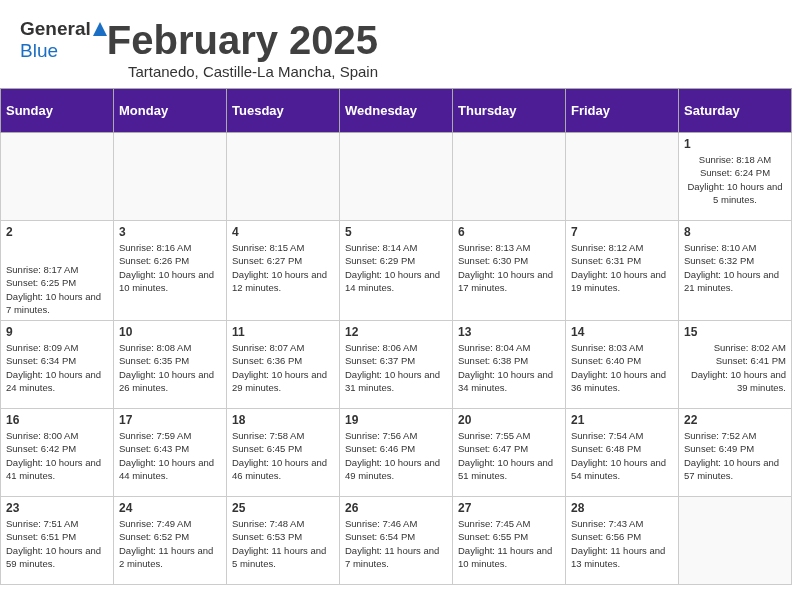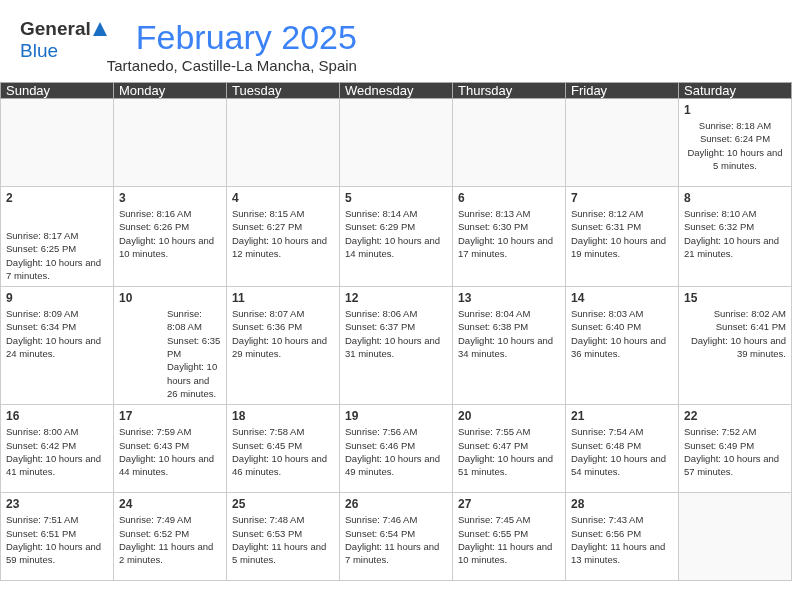--- a/index.html
+++ b/index.html
@@ -16,40 +16,40 @@
     }
     .logo {
       display: flex;
       flex-direction: column;
       align-items: flex-start;
     }
     .title-block {
       text-align: right;
     }
     .month-year {
-      font-size: 34px;
-      font-weight: normal;
-      color: #3b82f6;
+      font-size: 40px;
+      font-weight: bold;
+      color: #404040;
     }
     .location {
       font-size: 15px;
       color: #333;
     }
     .calendar {
       width: 100%;
       border-collapse: collapse;
       margin: 0;
       padding: 0 4px;
     }
     .calendar th {
-      background: #404040;
+      background: #4c1d95;
       color: #fff;
       font-size: 13px;
-      font-weight: normal;
-      padding: 0 5px;
+      font-weight: bold;
+      padding: 14px 5px;
       text-align: left;
       border: 1px solid #aaa;
     }
     .calendar td {
       width: 14.28%;
       vertical-align: top;
       border: 1px solid #ccc;
       padding: 4px 5px;
       font-size: 10px;
       color: #333;
@@ -165,21 +165,21 @@
       </tr>
       <tr>
         <td>
           <span class="day-num">9</span>
           <div class="cell-text" style="white-space: pre-line;">Sunrise: 8:09 AM
 Sunset: 6:34 PM
 Daylight: 10 hours and 24 minutes.</div>
         </td>
         <td>
           <span class="day-num">10</span>
-          <div class="cell-text" style="white-space: pre-line; margin-left: 48px;">Sunrise: 8:08 AM
+          <div class="cell-text" style="white-space: pre-line;">Sunrise: 8:08 AM
 Sunset: 6:35 PM
 Daylight: 10 hours and 26 minutes.</div>
         </td>
         <td>
           <span class="day-num">11</span>
           <div class="cell-text" style="white-space: pre-line;">Sunrise: 8:07 AM
 Sunset: 6:36 PM
 Daylight: 10 hours and 29 minutes.</div>
         </td>
         <td>

